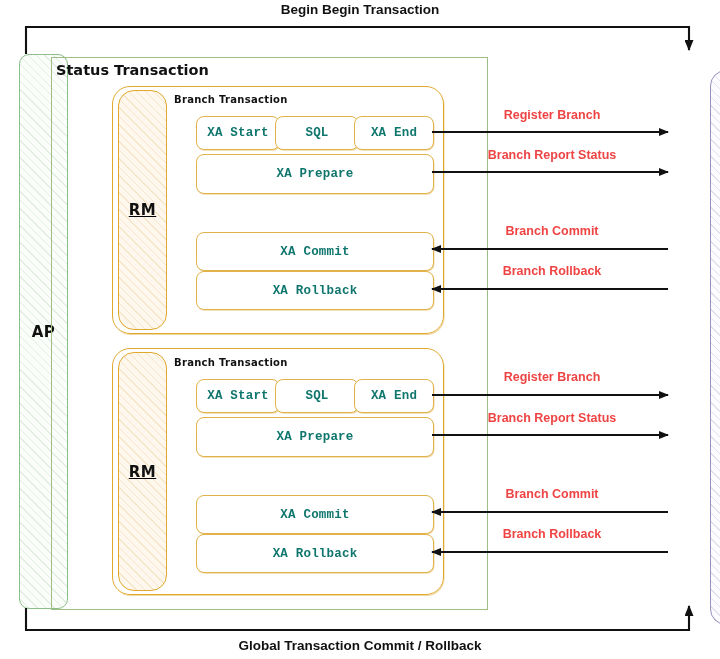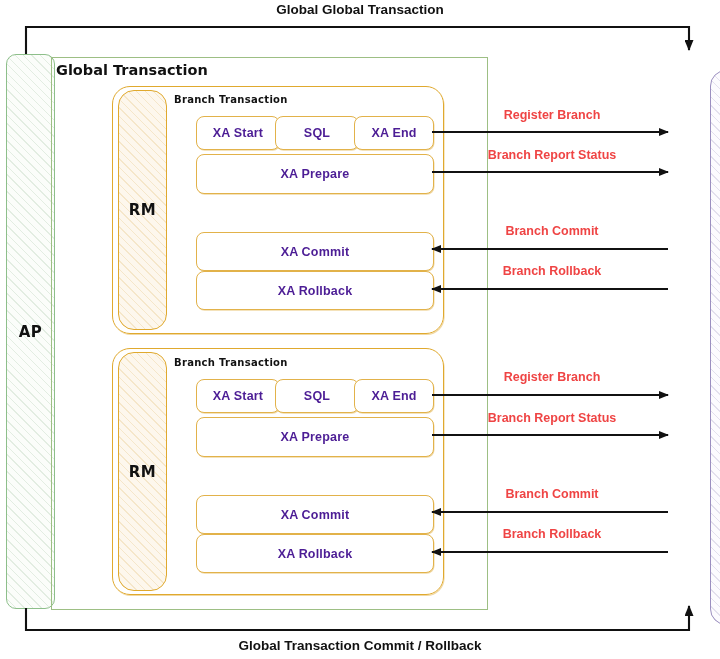--- a/index.html
+++ b/index.html
@@ -40,20 +40,21 @@
       rgba(255, 255, 255, 0) 6px);
   }
   .hatch-orange {
     background-color: #fdf7ed;
     background-image: repeating-linear-gradient(
       45deg,
       rgba(214, 164, 60, 0.20) 0px,
       rgba(214, 164, 60, 0.20) 1px,
       rgba(255, 255, 255, 0) 1px,
       rgba(255, 255, 255, 0) 6px);
+    text-decoration: underline;
   }
 
   
   .actor {
     border: 1.6px solid #9aa5c4;
     border-radius: 12px;
     display: flex;
     align-items: center;
     justify-content: center;
   }
@@ -110,24 +111,24 @@
   .xa {
     border: 1.4px solid #e2b24a;
     border-radius: 8px;
     background: #ffffff;
     display: flex;
     align-items: center;
     justify-content: center;
     box-shadow: 0.7px 0.9px 0 -0.2px rgba(226,178,74,0.50);
   }
   .xa span {
-    font-family: Liberation Sans, sans-serif;
+    font-family: Liberation Mono, monospace;
     font-weight: bold;
     font-size: 12.5px;
-    color: #4c1d95;
+    color: #0f766e;
     letter-spacing: 0.2px;
   }
 
   
   .flow-label {
     font-family: "Liberation Sans", sans-serif;
     font-weight: bold;
     font-size: 12.5px;
     color: #ef4444;
     white-space: nowrap;
@@ -148,34 +149,34 @@
     width: 720px;
     height: 659px;
     pointer-events: none;
   }
 </style>
 </head>
 <body>
 
 <div id="canvas">
 
-  <div class="abs big-label" style="left:0; top:2px; width:720px;">Global Global Transaction</div>
+  <div class="abs big-label" style="left:0; top:2px; width:720px;">Begin Begin Transaction</div>
 
   <div class="abs big-label" style="left:0; top:638px; width:720px;">Global Transaction Commit / Rollback</div>
 
-  <div class="abs actor ap hatch-green" style="left:6px; top:54px; width:47px; height:553px;">
+  <div class="abs actor ap hatch-green" style="left:19px; top:54px; width:47px; height:553px;">
     <span class="actor-label">AP</span>
   </div>
 
   <div class="abs actor tm hatch-purple" style="left:666px; top:70px; width:47px; height:553px;margin-left:44px;">
     <span class="actor-label">TM</span>
   </div>
 
   <div class="abs gt-box" style="left:51px; top:57px; width:435px; height:551px;"></div>
-  <div class="abs gt-title" style="left:56px; top:62px;">Global Transaction</div>
+  <div class="abs gt-title" style="left:56px; top:62px;">Status Transaction</div>
 
   <div class="abs branch-box" style="left:112px; top:86px; width:330px; height:246px;"></div>
 
   <div class="abs rm-box hatch-orange" style="left:118px; top:90px; width:47px; height:238px;">
     <span class="rm-label">RM</span>
   </div>
 
   <div class="abs branch-title" style="left:174px; top:94px;">Branch Transaction</div>
 
   <div class="abs xa" style="left:196px; top:116px; width:82px; height:32px;">

